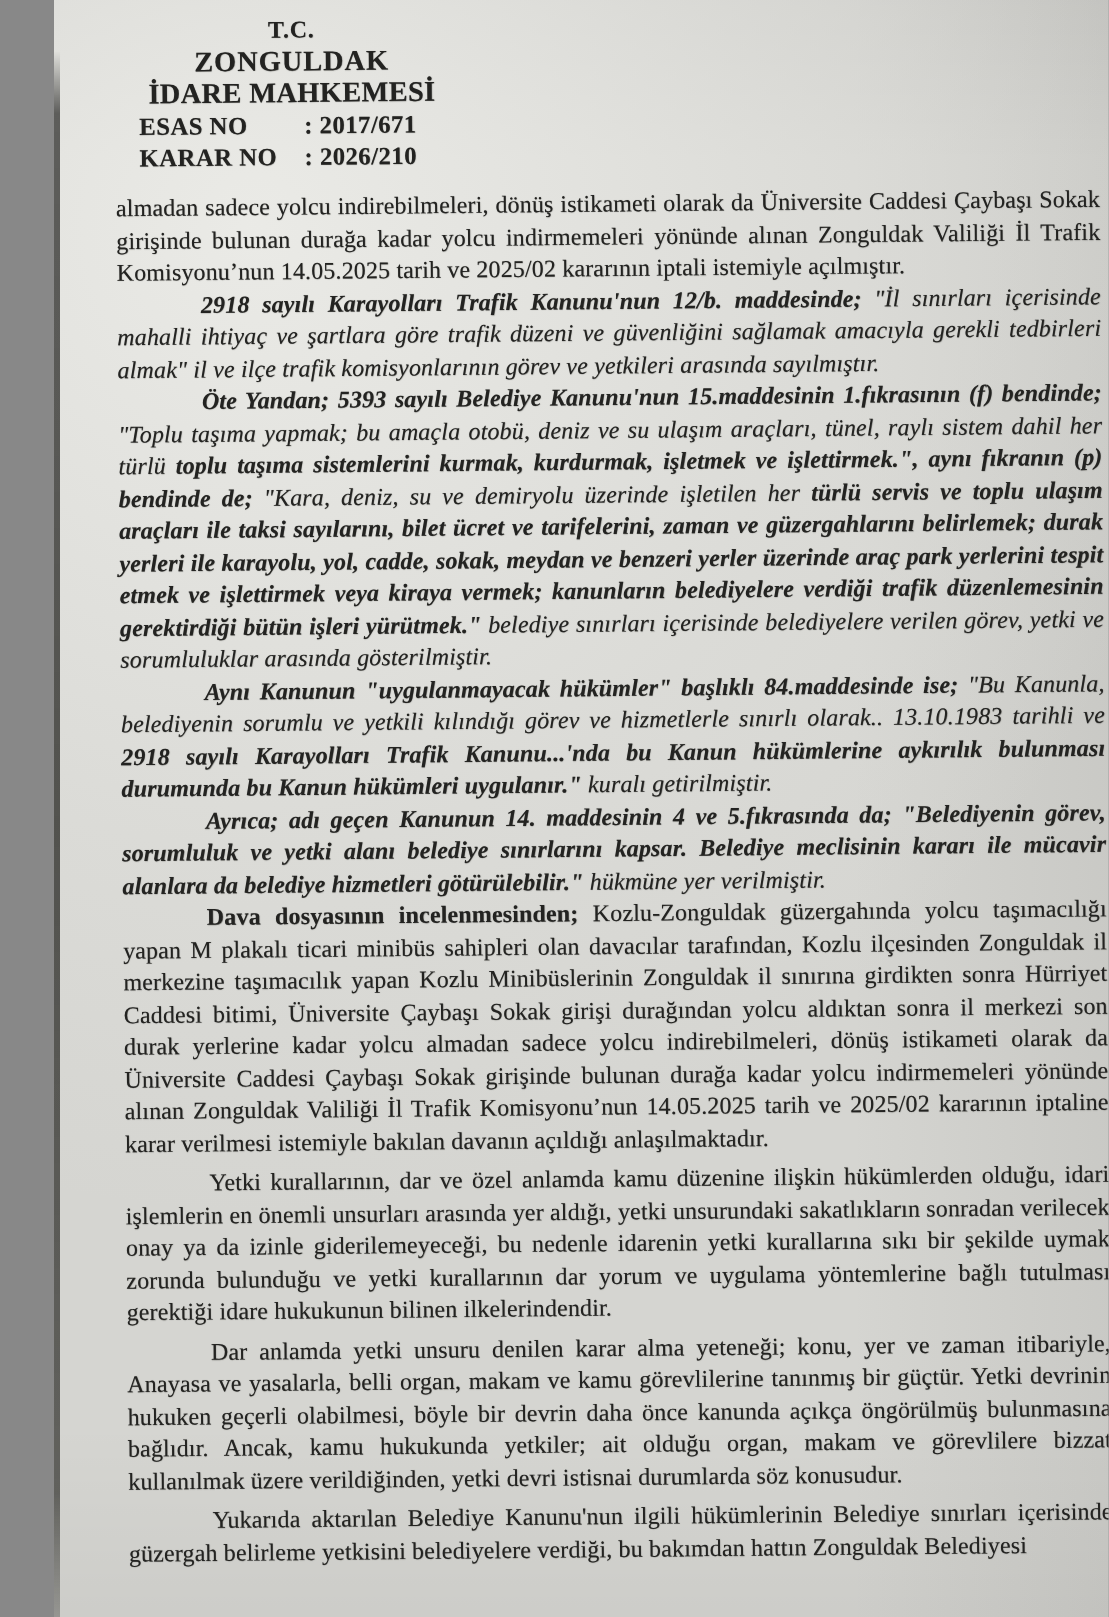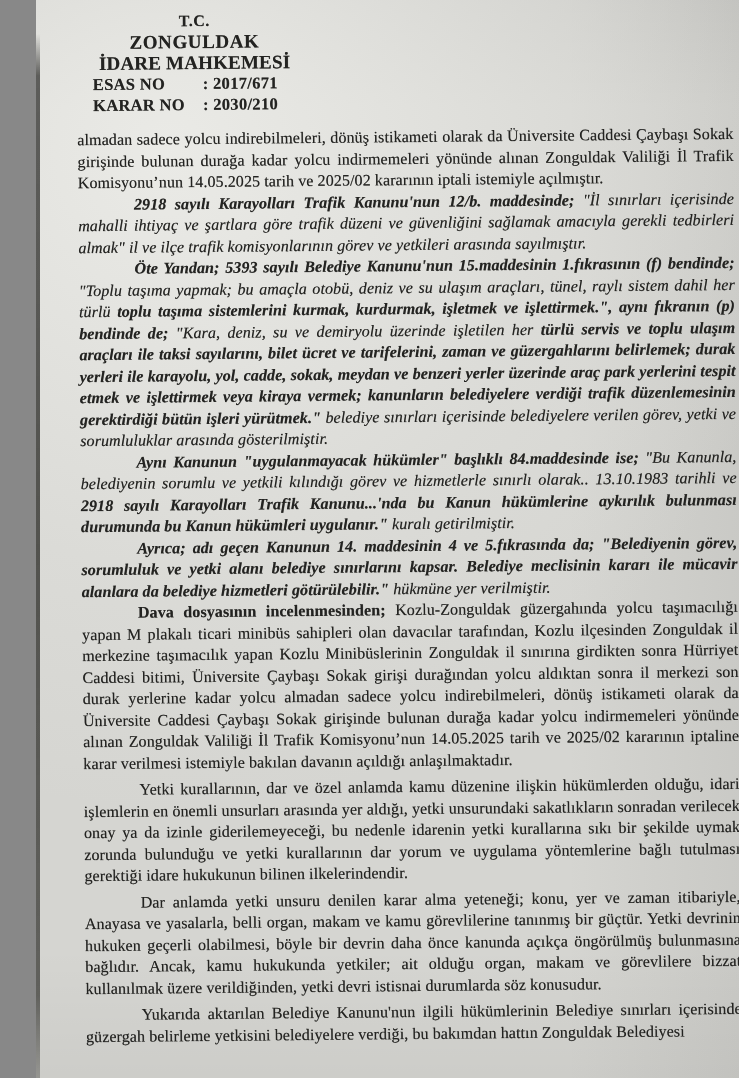--- a/index.html
+++ b/index.html
@@ -68,21 +68,21 @@
     <div class="doc-header">
       <div class="c hdr-tc">T.C.</div>
       <div class="c hdr-city">ZONGULDAK</div>
       <div class="c hdr-court">İDARE MAHKEMESİ</div>
       <div class="case-row">
         <span class="lbl">ESAS NO</span>
         <span class="val">: 2017/671</span>
       </div>
       <div class="case-row">
         <span class="lbl">KARAR NO</span>
-        <span class="val">: 2030/210</span>
+        <span class="val">: 2026/210</span>
       </div>
     </div>
 
     <div class="doc-body">
         <p class="para"><span class="run-n">almadan sadece yolcu indirebilmeleri, dönüş istikameti olarak da Üniversite Caddesi Çaybaşı Sokak girişinde bulunan durağa kadar yolcu indirmemeleri yönünde alınan Zonguldak Valiliği İl Trafik Komisyonu’nun 14.05.2025 tarih ve 2025/02 kararının iptali istemiyle açılmıştır.</span></p>
         <p class="para indent"><span class="run-bi">2918 sayılı Karayolları Trafik Kanunu'nun 12/b. maddesinde; </span><span class="run-i">"İl sınırları içerisinde mahalli ihtiyaç ve şartlara göre trafik düzeni ve güvenliğini sağlamak amacıyla gerekli tedbirleri almak" il ve ilçe trafik komisyonlarının görev ve yetkileri arasında sayılmıştır.</span></p>
         <p class="para indent"><span class="run-bi">Öte Yandan; 5393 sayılı Belediye Kanunu'nun 15.maddesinin 1.fıkrasının (f) bendinde; </span><span class="run-i">"Toplu taşıma yapmak; bu amaçla otobü, deniz ve su ulaşım araçları, tünel, raylı sistem dahil her türlü </span><span class="run-bi">toplu taşıma sistemlerini kurmak, kurdurmak, işletmek ve işlettirmek.", aynı fıkranın (p) bendinde de; </span><span class="run-i">"Kara, deniz, su ve demiryolu üzerinde işletilen her </span><span class="run-bi">türlü servis ve toplu ulaşım araçları ile taksi sayılarını, bilet ücret ve tarifelerini, zaman ve güzergahlarını belirlemek; durak yerleri ile karayolu, yol, cadde, sokak, meydan ve benzeri yerler üzerinde araç park yerlerini tespit etmek ve işlettirmek veya kiraya vermek; kanunların belediyelere verdiği trafik düzenlemesinin gerektirdiği bütün işleri yürütmek." </span><span class="run-i">belediye sınırları içerisinde belediyelere verilen görev, yetki ve sorumluluklar arasında gösterilmiştir.</span></p>
         <p class="para indent"><span class="run-bi">Aynı Kanunun "uygulanmayacak hükümler" başlıklı 84.maddesinde ise; </span><span class="run-i">"Bu Kanunla, belediyenin sorumlu ve yetkili kılındığı görev ve hizmetlerle sınırlı olarak.. 13.10.1983 tarihli ve </span><span class="run-bi">2918 sayılı Karayolları Trafik Kanunu...'nda bu Kanun hükümlerine aykırılık bulunması durumunda bu Kanun hükümleri uygulanır." </span><span class="run-i">kuralı getirilmiştir.</span></p>
         <p class="para indent"><span class="run-bi">Ayrıca; adı geçen Kanunun 14. maddesinin 4 ve 5.fıkrasında da; "Belediyenin görev, sorumluluk ve yetki alanı belediye sınırlarını kapsar. Belediye meclisinin kararı ile mücavir alanlara da belediye hizmetleri götürülebilir." </span><span class="run-i">hükmüne yer verilmiştir.</span></p>
         <p class="para indent"><span class="run-b">Dava dosyasının incelenmesinden; </span><span class="run-n">Kozlu-Zonguldak güzergahında yolcu taşımacılığı yapan M plakalı ticari minibüs sahipleri olan davacılar tarafından, Kozlu ilçesinden Zonguldak il merkezine taşımacılık yapan Kozlu Minibüslerinin Zonguldak il sınırına girdikten sonra Hürriyet Caddesi bitimi, Üniversite Çaybaşı Sokak girişi durağından yolcu aldıktan sonra il merkezi son durak yerlerine kadar yolcu almadan sadece yolcu indirebilmeleri, dönüş istikameti olarak da Üniversite Caddesi Çaybaşı Sokak girişinde bulunan durağa kadar yolcu indirmemeleri yönünde alınan Zonguldak Valiliği İl Trafik Komisyonu’nun 14.05.2025 tarih ve 2025/02 kararının iptaline karar verilmesi istemiyle bakılan davanın açıldığı anlaşılmaktadır.</span></p>

